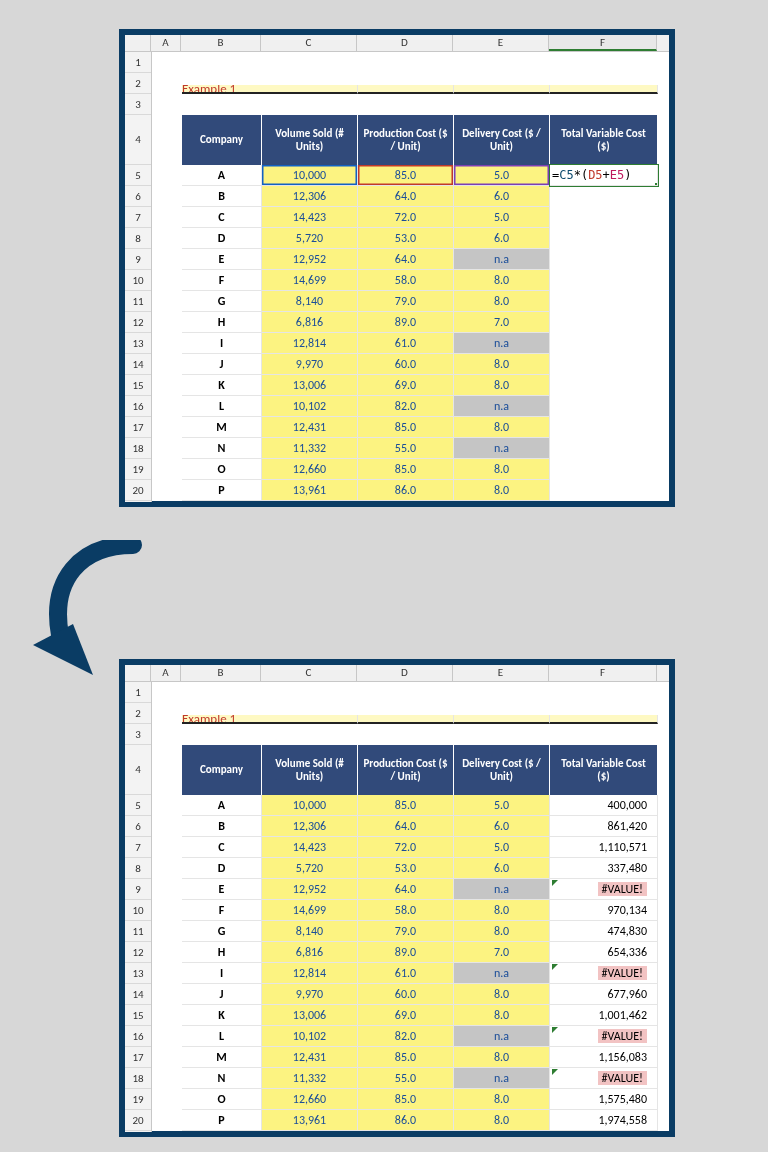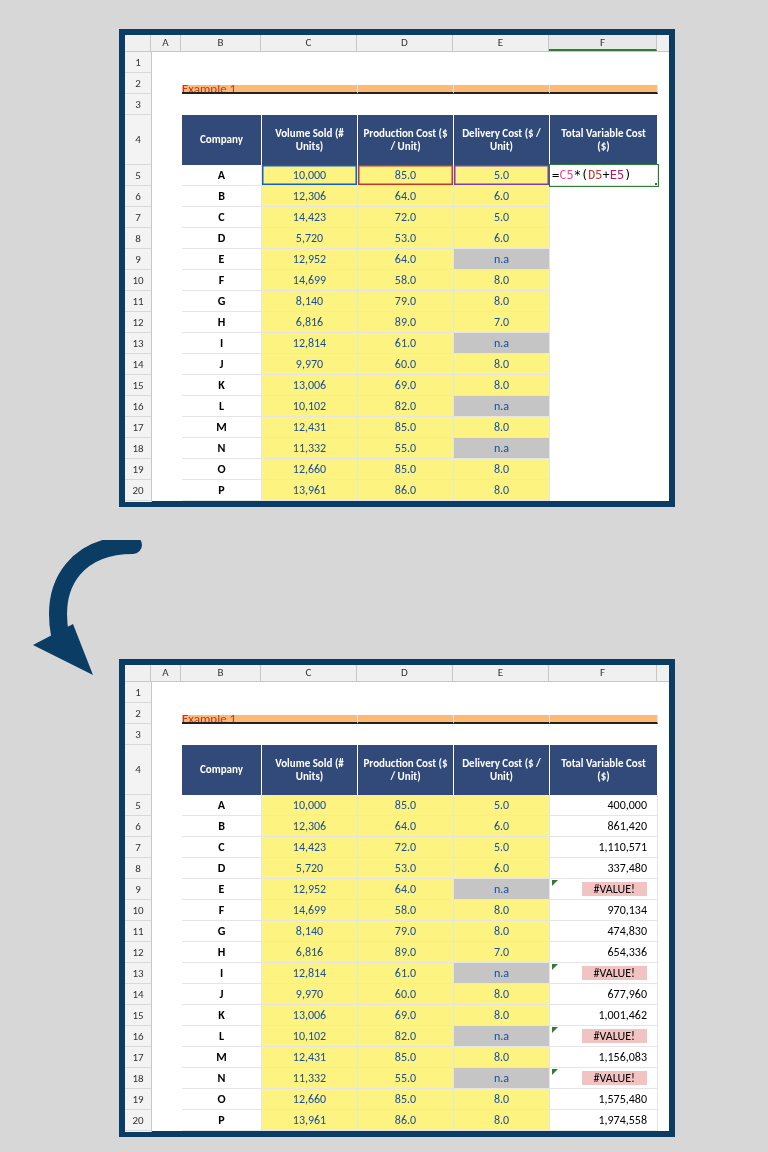--- a/index.html
+++ b/index.html
@@ -106,51 +106,51 @@
   .na    { background:#c5c5c5; color:#1a4d99; }
   .fcell { background:#fff; color:#000; text-align:right; justify-content:flex-end; padding-right:10px;}
   .fcell.err { position:relative; }
   .fcell.err::before {
     content:""; position:absolute; left:2px; top:1px;
     width:0;height:0;border-top:6px solid #2e7d32;border-right:6px solid transparent;
   }
   .errbox {
     background:#f2c3c3;
     display:inline-block;
-    padding:0 12px;
+    padding:0 4px;
   }
 
   
   .example-title {
     color:#c0392b; font-size:13px;
     border:none; background:#fff;
     justify-content:flex-start; padding-left:0;
   }
   .underline-row {
     border-bottom:2px solid #222 !important;
-    background:#fdba74;
+    background:#fef9c3;
     margin-top:12px;
   }
   .no-border { border:none !important; background:#fff; }
 
   
   .formula-cell {
     font-family: Consolas, monospace;
     font-size: 12px;
     justify-content:flex-start;
     padding-left:2px;
     background:#fff;
     outline: 1.5px solid #2e7d32;
     position:relative;
   }
   .formula-cell::after {
     content:""; position:absolute; right:-3px; bottom:-3px;
     width:5px; height:5px; background:#2e7d32;
   }
-  .ref-blue   { color:#ec4899; }
+  .ref-blue   { color:#0c4a6e; }
   .ref-red    { color:#c0392b; }
   .ref-purple { color:#be185d; }
 
   
   .outline-blue   { box-shadow: inset 0 0 0 1.5px #1261c4; }
   .outline-red    { box-shadow: inset 0 0 0 1.5px #c0392b; }
   .outline-purple { box-shadow: inset 0 0 0 1.5px #7b3fb5; }
 
 </style>
 </head>

